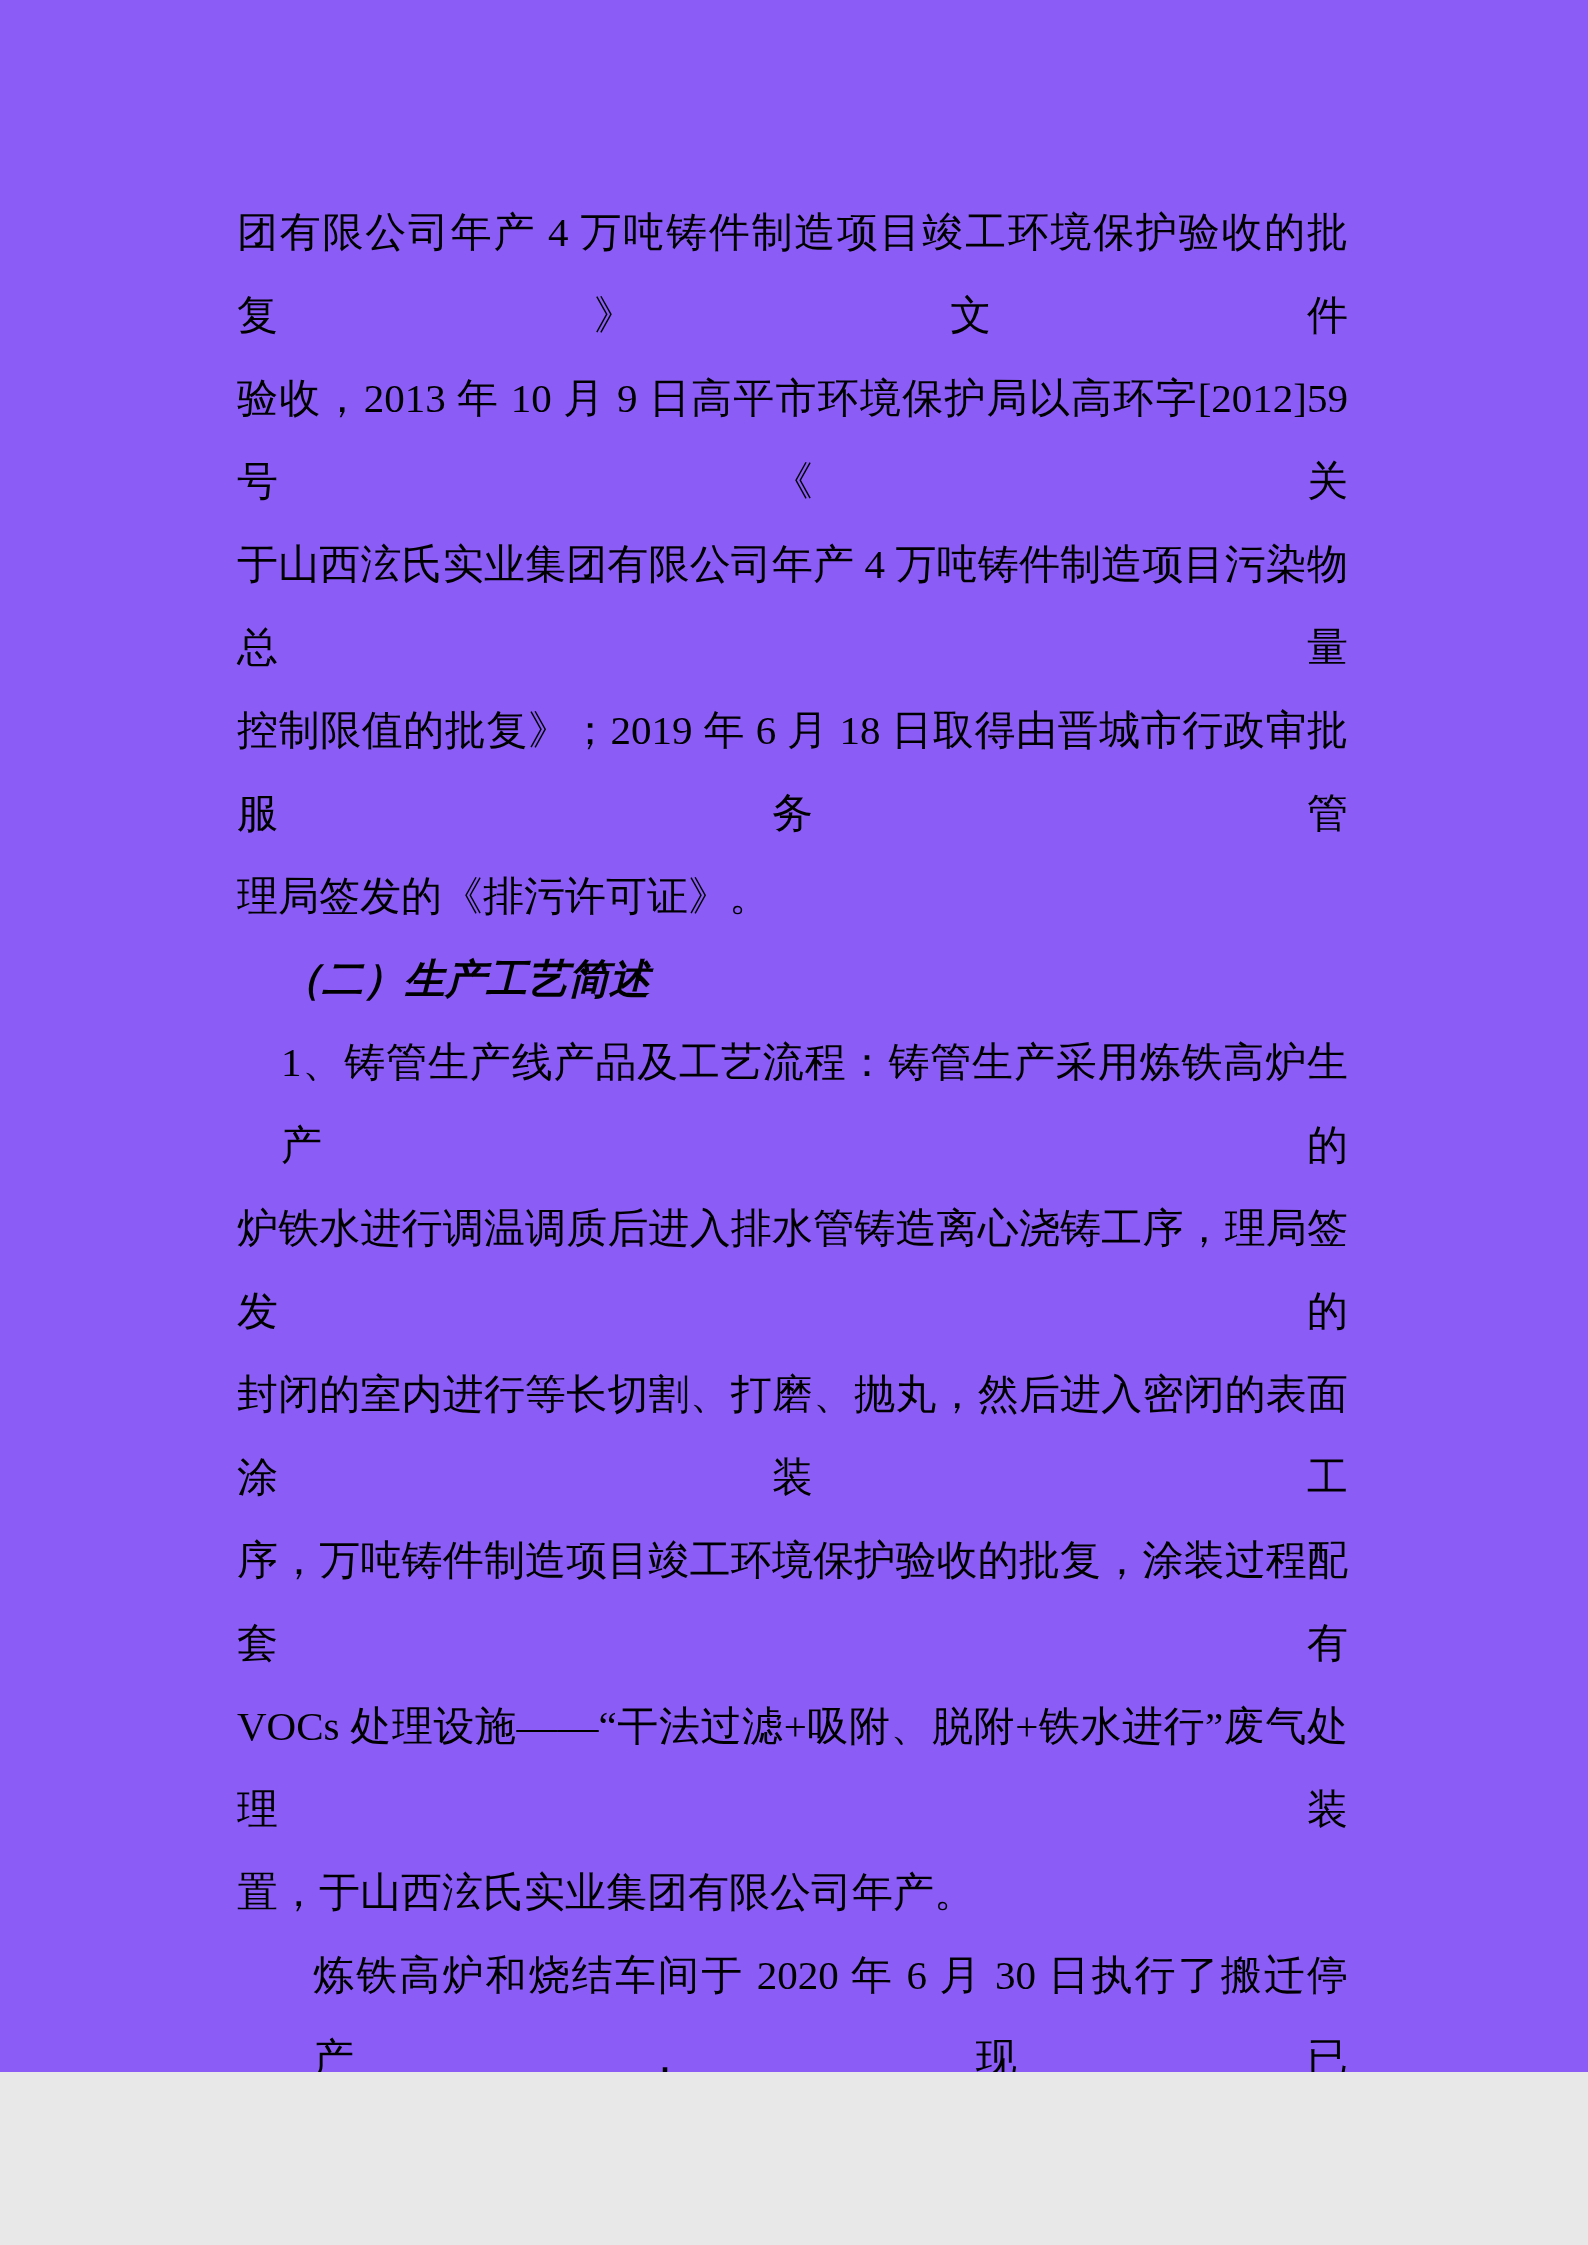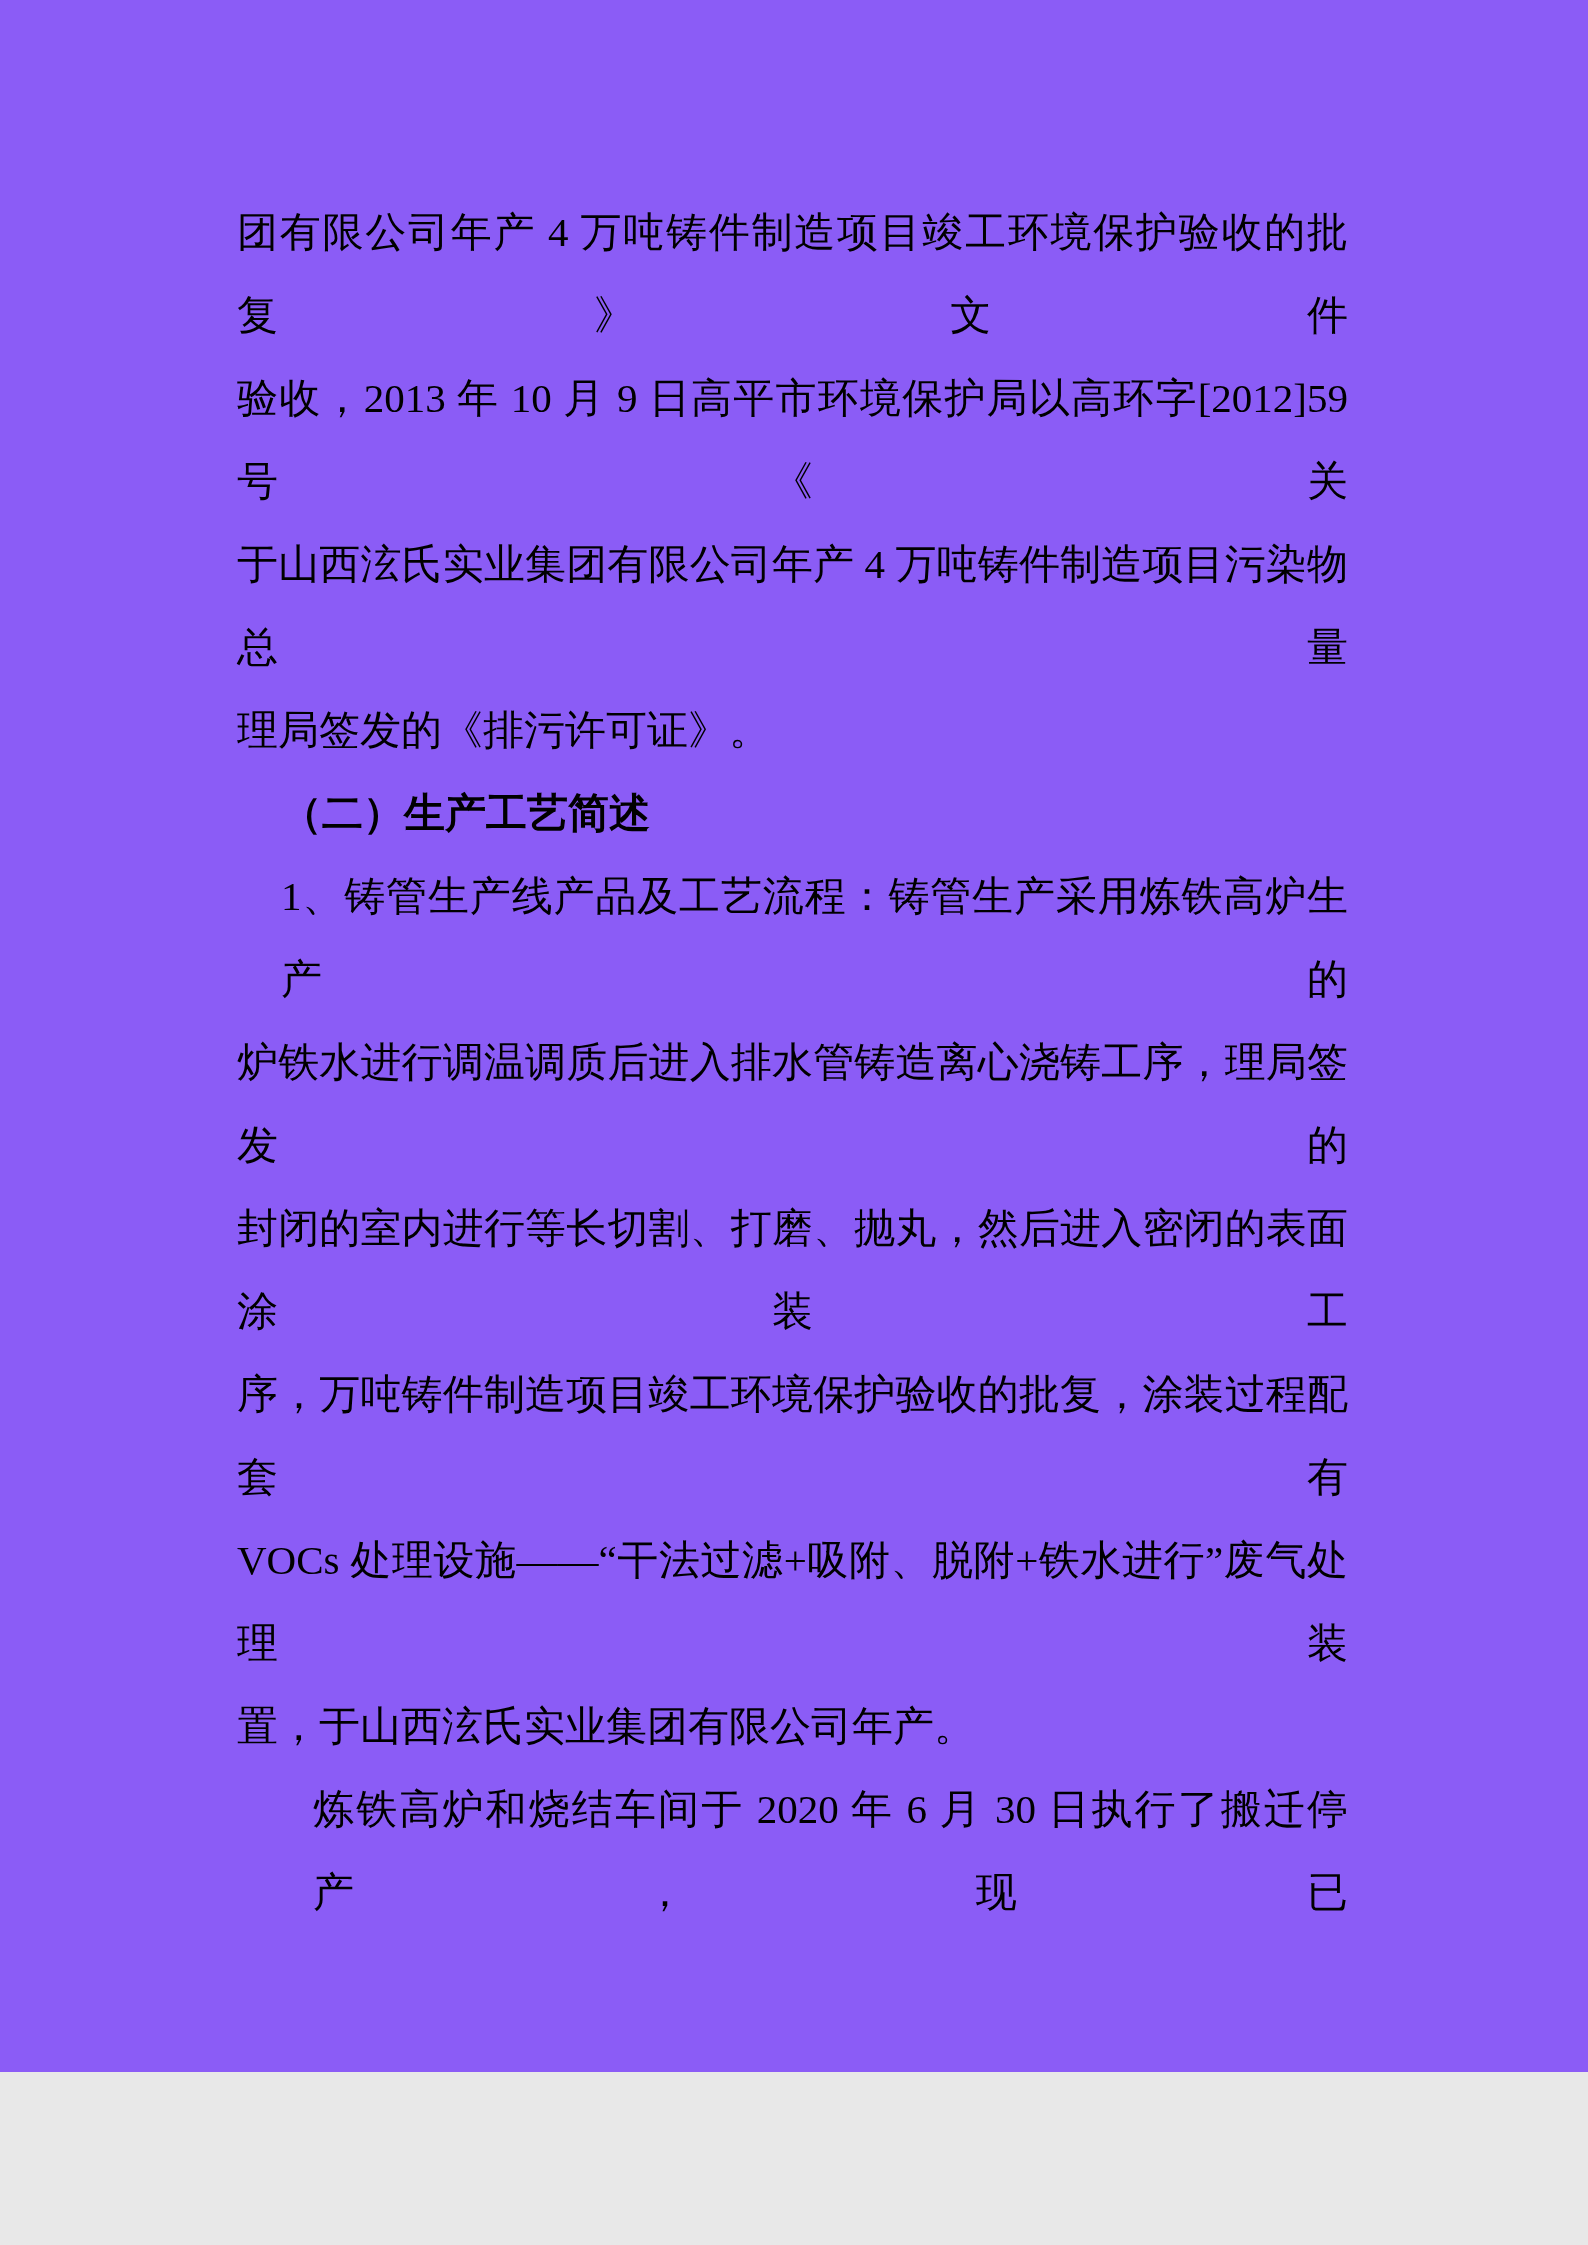--- a/index.html
+++ b/index.html
@@ -24,20 +24,21 @@
   }
   .line {
     text-align: justify;
     text-justify: auto;
   }
   .line.fill {
     text-align-last: justify;
   }
   .line.bold {
     font-weight: bold;
+    font-style: italic;
   }
   .line.ind1 { padding-left: 44px; }
   .line.ind2 { padding-left: 76px; }
   .page-number {
     position: absolute;
     left: 0;
     top: 2112px;
     width: 100%;
     text-align: center;
     font-size: 29px;
@@ -47,20 +48,21 @@
   }
 </style>
 </head>
 <body>
 
 <div class="page">
   <div class="text-block">
       <div class="line fill">团有限公司年产 4 万吨铸件制造项目竣工环境保护验收的批复》文件</div>
       <div class="line fill">验收，2013 年 10 月 9 日高平市环境保护局以高环字[2012]59 号《关</div>
       <div class="line fill">于山西泫氏实业集团有限公司年产 4 万吨铸件制造项目污染物总量</div>
+      <div class="line fill">控制限值的批复》；2019 年 6 月 18 日取得由晋城市行政审批服务管</div>
       <div class="line">理局签发的《排污许可证》。</div>
       <div class="line bold ind1">（二）生产工艺简述</div>
       <div class="line fill ind1">1、铸管生产线产品及工艺流程：铸管生产采用炼铁高炉生产的</div>
       <div class="line fill">炉铁水进行调温调质后进入排水管铸造离心浇铸工序，理局签发的</div>
       <div class="line fill">封闭的室内进行等长切割、打磨、抛丸，然后进入密闭的表面涂装工</div>
       <div class="line fill">序，万吨铸件制造项目竣工环境保护验收的批复，涂装过程配套有</div>
       <div class="line fill">VOCs 处理设施——“干法过滤+吸附、脱附+铁水进行”废气处理装</div>
       <div class="line">置，于山西泫氏实业集团有限公司年产。</div>
       <div class="line fill ind2">炼铁高炉和烧结车间于 2020 年 6 月 30 日执行了搬迁停产，现已</div>
     </div>

